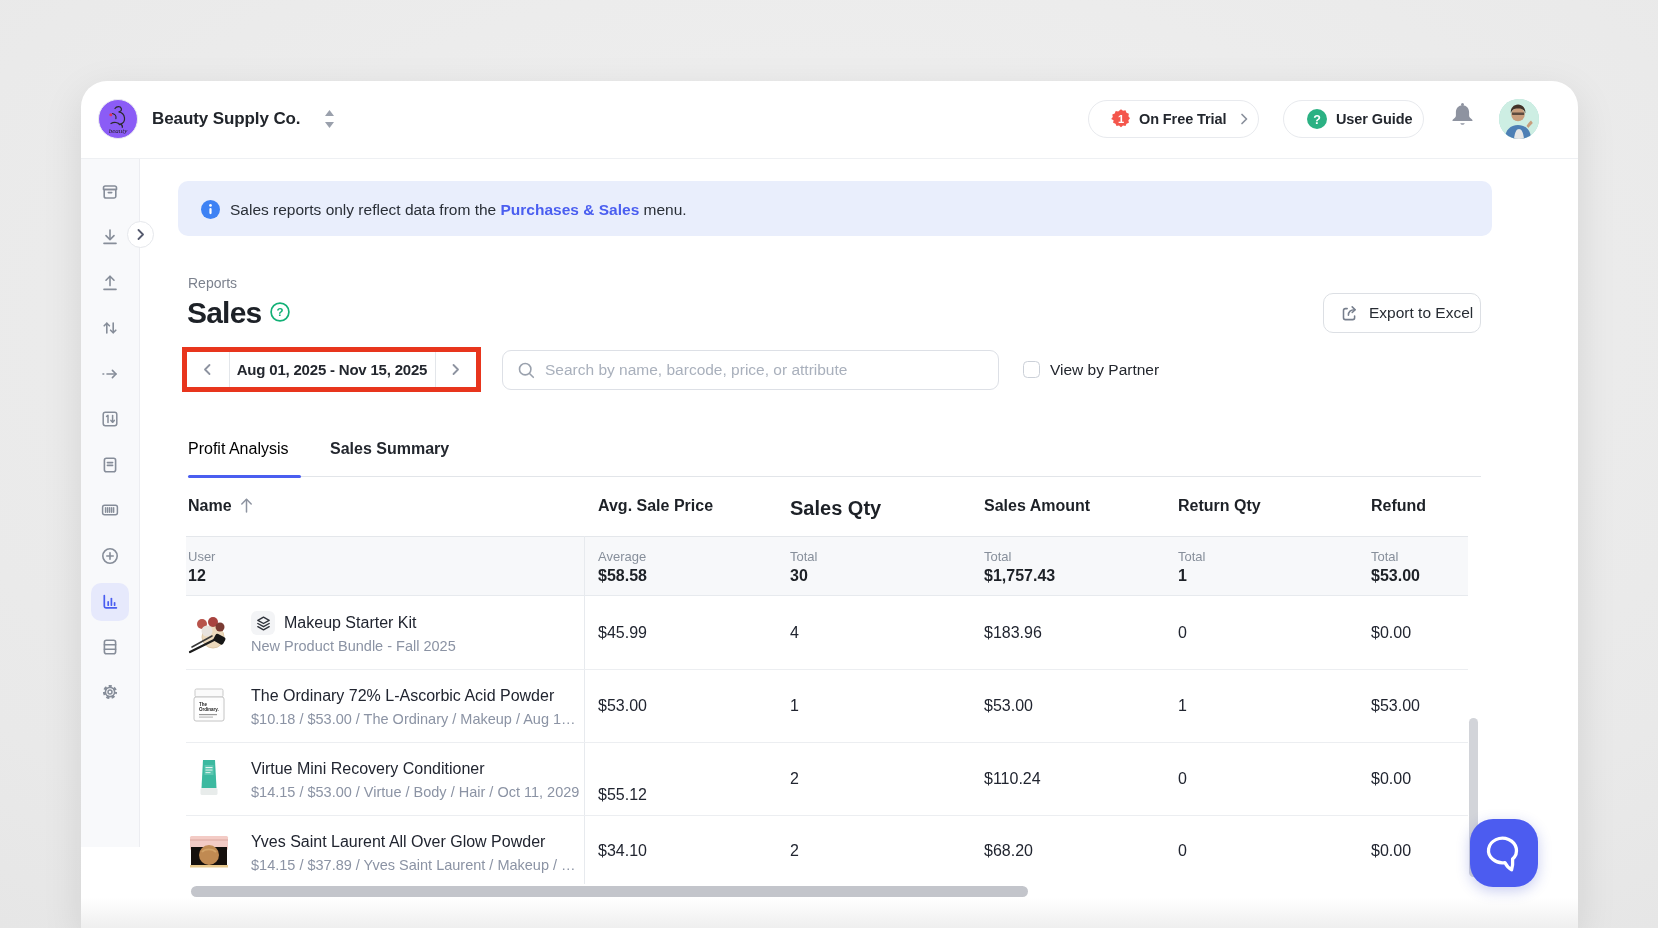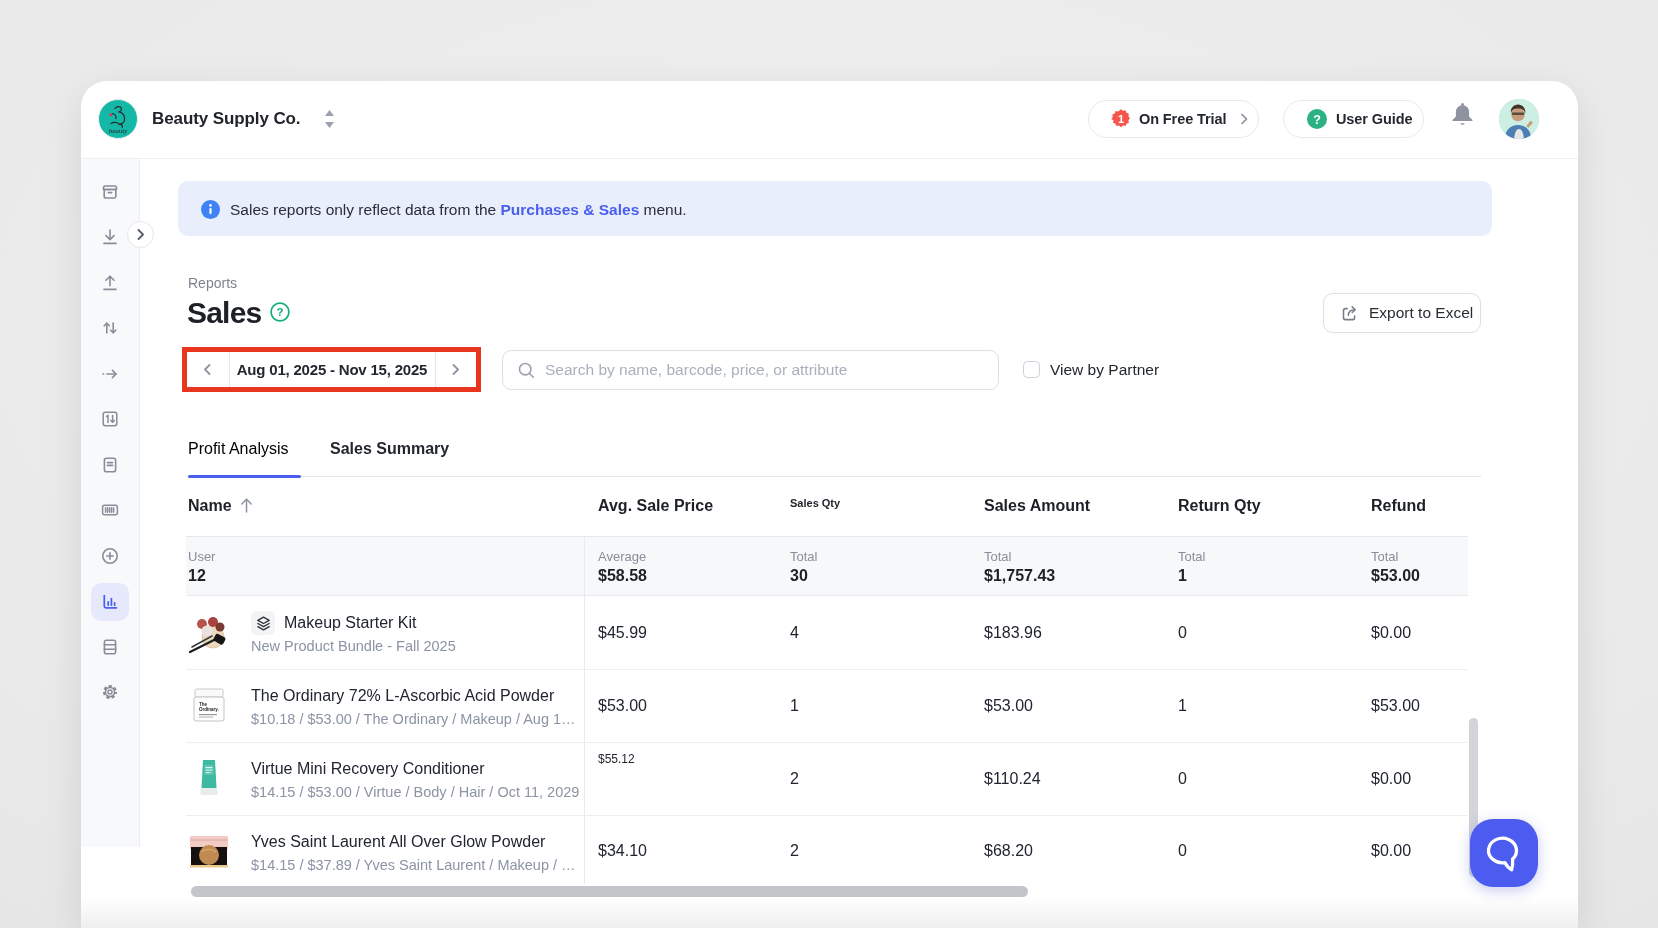--- a/index.html
+++ b/index.html
@@ -20,21 +20,21 @@
   .sideicon { position:absolute; width:20px; height:20px; }
   .txt { position:absolute; white-space:nowrap; }
   .vcen { display:flex; align-items:center; }
 </style>
 </head>
 <body>
 <div class="card"></div>
 <div class="hdr-border"></div>
 <div class="sidebar"></div>
 
-<div class="abs" style="left:98px;top:99px;width:40px;height:40px;border-radius:50%;background:#14b8a6;border:1px solid #ebedf0;">
+<div class="abs" style="left:98px;top:99px;width:40px;height:40px;border-radius:50%;background:#8b5cf6;border:1px solid #ebedf0;">
   <svg width="38" height="38" viewBox="0 0 38 38" style="position:absolute;left:0;top:0;">
     <g fill="none" stroke="#2a2a2a" stroke-width="1.2" stroke-linecap="round">
       <path d="M16 8.5c1.5-2.5 5.5-2.6 6.3 0 .6 2-.8 3.4-2.8 3.4 3.2.4 5.6 2.6 6 6 .4 3.8-1.8 5.6-4.2 6.2 1.6.6 2.4 1.8 2 3.2"></path>
       <path d="M13.5 13.5c2.4.6 4 2.8 3.4 5.2"></path>
       <path d="M12 23.5c3-1.8 7.5-1.2 8.7 1.2"></path>
     </g>
     <circle cx="11.8" cy="14.8" r="1.5" fill="#e0335a"></circle>
     <text x="19" y="32.5" font-size="7" font-style="italic" text-anchor="middle" fill="#222" font-family="Liberation Serif, serif">beauty</text>
   </svg>
 </div>
@@ -210,21 +210,21 @@
 <div class="txt" style="left:330px;top:440px;font-size:16px;font-weight:700;color:#23272e;">Sales Summary</div>
 <div class="abs" style="left:188px;top:476px;width:1293px;height:1px;background:#e2e5e9;"></div>
 <div class="abs" style="left:188px;top:475px;width:113px;height:3px;background:#4a5ef0;border-radius:2px;"></div>
 
 <div class="txt" style="left:188px;top:497px;font-size:16px;font-weight:700;color:#1d2127;">Name</div>
 <svg class="abs" style="left:238px;top:496px;" width="17" height="19" viewBox="0 0 17 19" fill="none" stroke="#8d93a0" stroke-width="1.5" stroke-linecap="round" stroke-linejoin="round">
   <path d="M8.5 16V3.6"></path>
     <path d="M3.8 8 8.5 3.3 13.2 8"></path>
 </svg>
 <div class="txt" style="left:598px;top:497px;font-size:16px;font-weight:700;color:#1d2127;">Avg. Sale Price</div>
-<div class="txt" style="left:790px;top:497px;font-size:11px;font-weight:700;color:#1d2127;">Sales Qty</div>
+<div class="txt" style="left:790px;top:497px;font-size:20px;font-weight:700;color:#1d2127;">Sales Qty</div>
 <div class="txt" style="left:984px;top:497px;font-size:16px;font-weight:700;color:#1d2127;">Sales Amount</div>
 <div class="txt" style="left:1178px;top:497px;font-size:16px;font-weight:700;color:#1d2127;">Return Qty</div>
 <div class="txt" style="left:1371px;top:497px;font-size:16px;font-weight:700;color:#1d2127;">Refund</div>
 
 <div class="abs" style="left:186px;top:536px;width:1282px;height:60px;background:#f7f8fa;border-top:1px solid #e4e7eb;border-bottom:1px solid #e7eaee;"></div>
 <div class="abs" style="left:584px;top:536px;width:1px;height:348px;background:#e7eaee;"></div>
 <div class="txt" style="left:188px;top:549px;font-size:13px;color:#878f9b;">User</div>
 <div class="txt" style="left:188px;top:567px;font-size:16px;font-weight:700;color:#1d2127;">12</div>
 <div class="txt" style="left:598px;top:549px;font-size:13px;color:#878f9b;">Average</div>
 <div class="txt" style="left:598px;top:567px;font-size:16px;font-weight:700;color:#1d2127;">$58.58</div>
@@ -296,21 +296,21 @@
     <path d="M17 5h12l1.5 28h-15z" fill="#3cb9a0"></path>
     <rect x="14.5" y="33" width="17" height="7" rx="1.5" fill="#e8eceb"></rect>
     <rect x="18.5" y="10" width="9" height="10" fill="#5cc7b1"></rect>
     <rect x="19.5" y="12" width="7" height="1.1" fill="#e8f5f1"></rect>
     <rect x="19.5" y="14.5" width="7" height="1.1" fill="#d2efe7"></rect>
     <rect x="19.5" y="17" width="5" height="1.1" fill="#d2efe7"></rect>
   </svg>
 </div>
 <div class="txt" style="left:251px;top:760px;font-size:16px;color:#212530;">Virtue Mini Recovery Conditioner</div>
 <div class="txt" style="left:251px;top:784px;font-size:14.5px;color:#8b93a4;width:331px;overflow:hidden;text-overflow:ellipsis;">$14.15 / $53.00 / Virtue / Body / Hair / Oct 11, 2029</div>
-<div class="txt" style="left:598px;top:752px;font-size:12px;color:#212530;">$55.12</div>
+<div class="txt" style="left:598px;top:786px;font-size:16px;color:#212530;">$55.12</div>
 <div class="txt" style="left:790px;top:770px;font-size:16px;color:#212530;">2</div>
 <div class="txt" style="left:984px;top:770px;font-size:16px;color:#212530;">$110.24</div>
 <div class="txt" style="left:1178px;top:770px;font-size:16px;color:#212530;">0</div>
 <div class="txt" style="left:1371px;top:770px;font-size:16px;color:#212530;">$0.00</div>
 
 <div class="abs" style="left:186px;top:828px;width:46px;height:46px;">
   <svg width="46" height="46" viewBox="0 0 46 46">
     <rect width="46" height="46" fill="#fff"></rect>
     <rect x="4" y="8" width="38" height="14" rx="1.5" fill="#f3cbc5"></rect>
     <rect x="4" y="11" width="38" height="2" fill="#e7b9b2"></rect>

